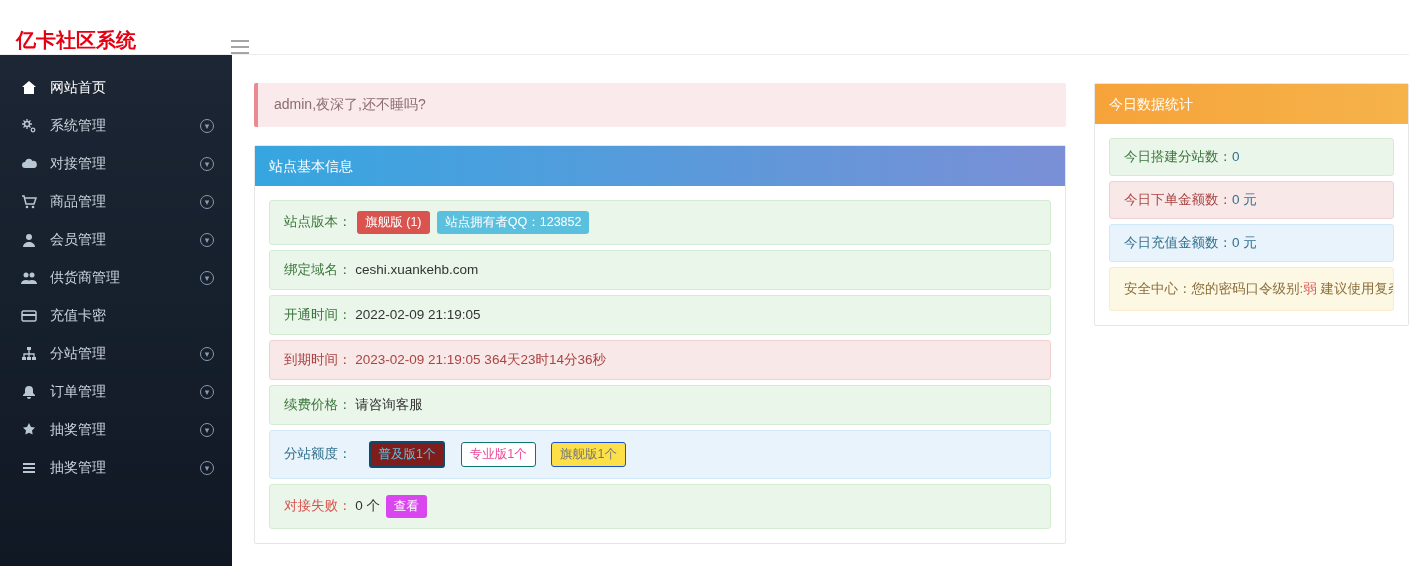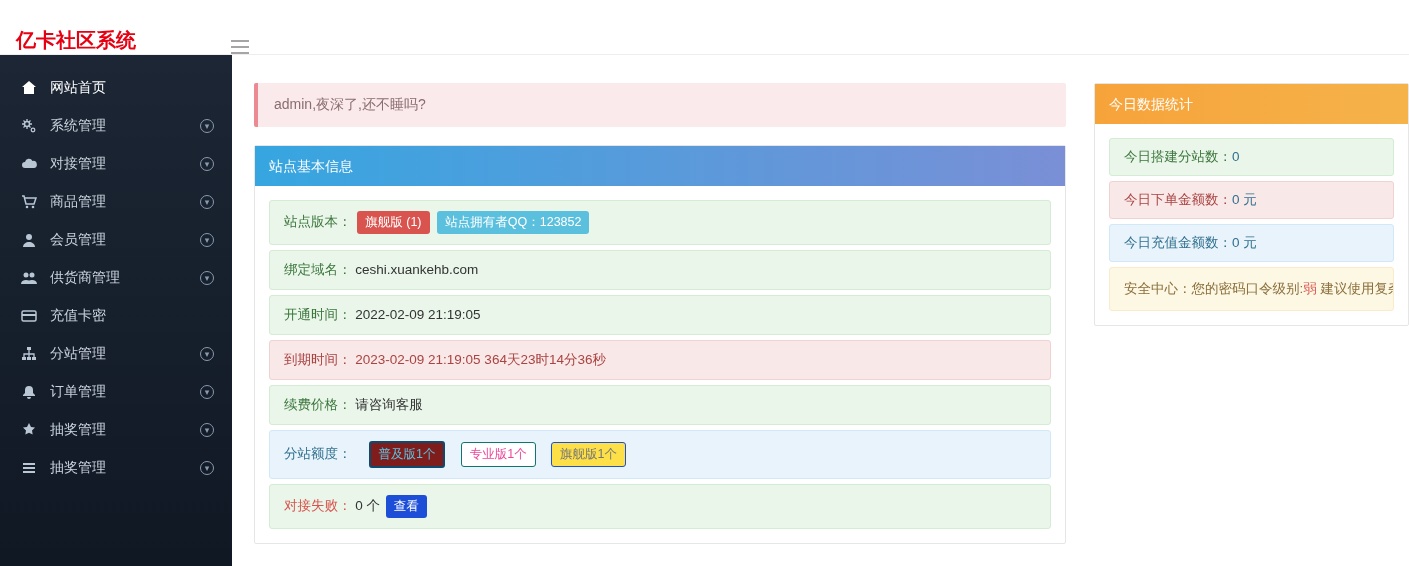--- a/index.html
+++ b/index.html
@@ -40,21 +40,21 @@
 .li{padding:10px 14px;border:1px solid;border-radius:3px;margin-bottom:5px;font-size:13.5px}
 .li:last-child{margin-bottom:0}
 .li-green{background:#e9f6e9;border-color:#d4ecd4;color:#3c763d}
 .li-red{background:#f9e8e8;border-color:#f1d2d2;color:#a94442}
 .li-blue{background:#e8f3fb;border-color:#d0e8f7;color:#31708f}
 .li-redtxt{color:#d9534f}
 
 .badge{display:inline-block;padding:3px 8px;border-radius:3px;font-size:12.5px;color:#fff;margin:0 2px}
 .b-red{background:#d9534f}
 .b-blue{background:#5bc0de}
-.b-green{background:#1d4ed8}
+.b-green{background:#d946ef}
 .b-outline-blue{background:#7f1d1d;color:#5bc0de;border:2px solid #0c4a6e}
 .b-outline-green{background:#fff;color:#ec4899;border:1px solid #0f766e}
 .b-outline-gray{background:#fde047;color:#777;border:1px solid #1d4ed8}
 
 .stat-li{padding:9px 14px;border:1px solid;border-radius:3px;margin-bottom:5px;font-size:13.5px}
 .stat-li .lbl{color:#3c763d}
 .stat-li.green{background:#e9f6e9;border-color:#d4ecd4}
 .stat-li.blue{background:#e8f3fb;border-color:#d0e8f7}
 .stat-li.blue .lbl{color:#31708f}
 .stat-li.red{background:#f9e8e8;border-color:#f1d2d2}

